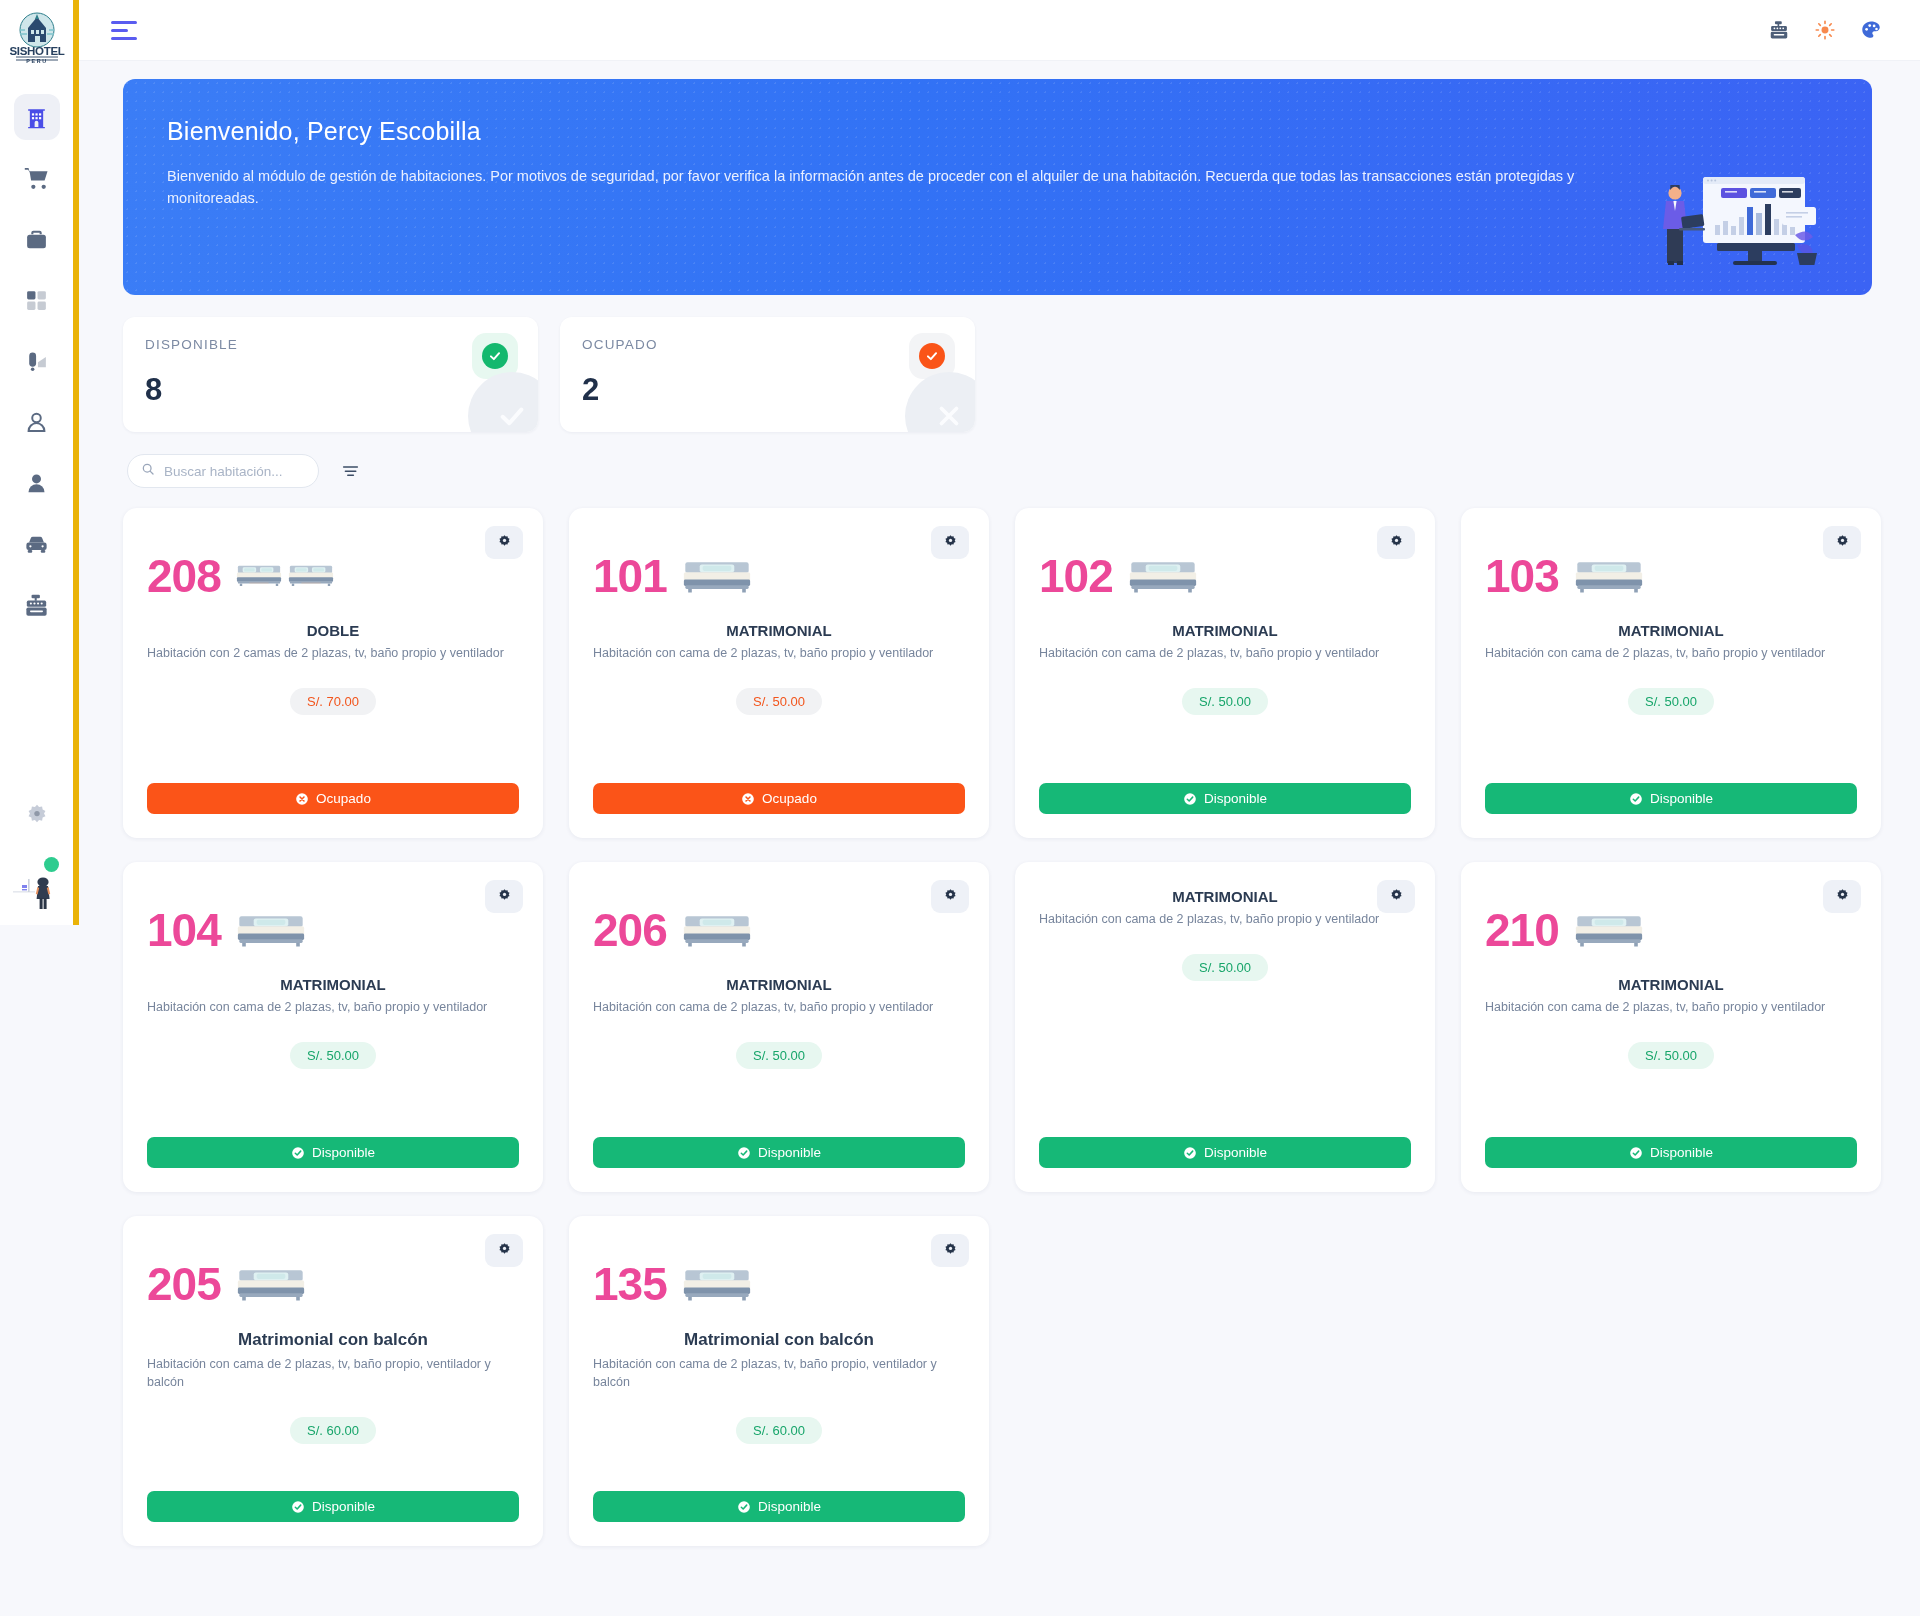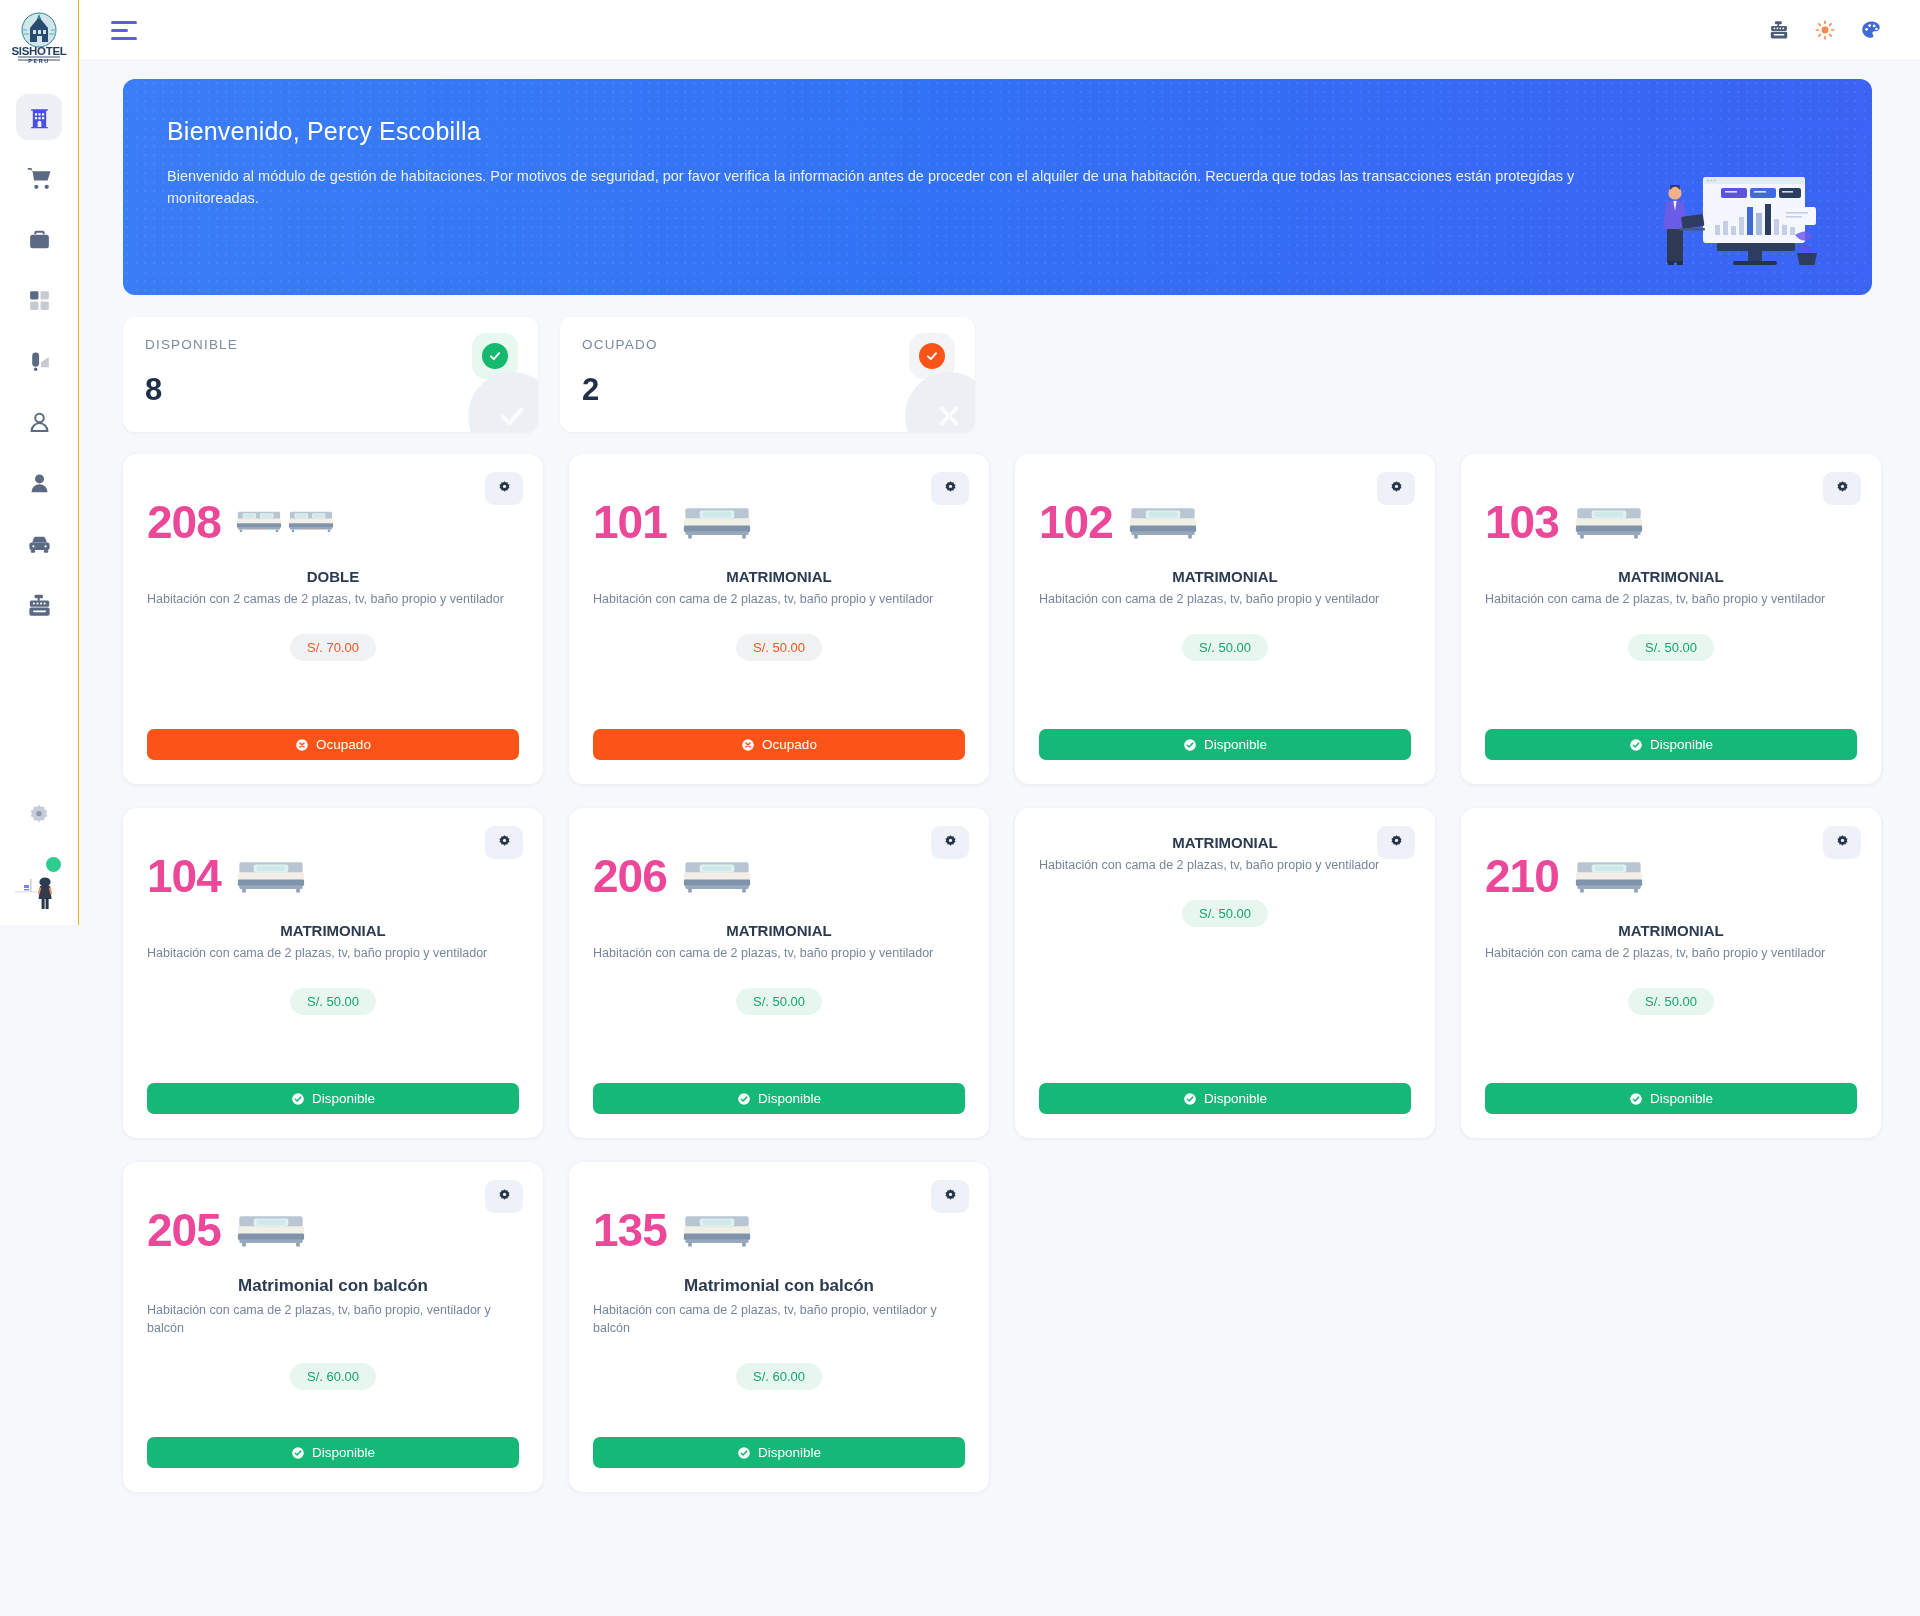--- a/index.html
+++ b/index.html
@@ -9,21 +9,21 @@
     background: #f7f8fc;
     font-family: "Liberation Sans", "DejaVu Sans", sans-serif;
     overflow: hidden;
   }
   .app { display: flex; width: 1920px; height: 1616px; }
 
   
   .sidebar {
     width: 79px; flex: 0 0 79px;
     background: #ffffff;
-    border-right: 1px solid #eab308;
+    border-right: 6px solid #eab308;
     display: flex; flex-direction: column; align-items: center;
     height: 925px;
     padding-top: 10px;
     position: relative;
   }
   .logo-wrap { width: 62px; height: 58px; margin-bottom: 26px; position: relative; }
   .logo-svg { display: block; }
   .nav-list { display: flex; flex-direction: column; align-items: center; gap: 0px; width: 100%; }
   .nav-item {
     width: 46px; height: 46px; margin-bottom: 15px;
@@ -454,20 +454,36 @@
           </div>
           <div class="stat-watermark">
             <svg width="30" height="30" viewBox="0 0 24 24" fill="none" stroke="#fbfcfe" stroke-width="3" stroke-linecap="round">
               <path d="M6 6 L18 18 M18 6 L6 18"></path>
             </svg>
           </div>
         </div>
 
       </section>
 
+      <section class="search-row">
+        <div class="search-box">
+          <span>
+            <svg width="14" height="14" viewBox="0 0 24 24" fill="none" stroke="#9aa6ba" stroke-width="2.2" stroke-linecap="round">
+              <circle cx="10.6" cy="10.6" r="6.6"></circle>
+                <path d="M15.6 15.6 L20.6 20.6"></path>
+            </svg>
+          </span>
+          <input type="text" value="" placeholder="Buscar habitación..." style="">
+        </div>
+        <div class="filter-btn">
+          <svg width="19" height="19" viewBox="0 0 24 24" fill="none" stroke="#3d4d66" stroke-width="2" stroke-linecap="round">
+            <path d="M3.4 6.4h17.2M5.6 11.6h13M8.6 16.8h7"></path>
+          </svg>
+        </div>
+      </section>
 
       <section class="grid">
           <div class="room-card">
             <button class="gear-btn">
               <span><svg width="15" height="15" viewBox="0 0 24 24" fill="currentColor">
                   <path d="M12 1.8l2 2.2 2.9-.5.5 2.9 2.7 1.2-1.3 2.6 1.3 2.6-2.7 1.2-.5 2.9-2.9-.5-2 2.2-2-2.2-2.9.5-.5-2.9-2.7-1.2 1.3-2.6-1.3-2.6 2.7-1.2.5-2.9 2.9.5z"></path>
                   <circle cx="12" cy="10.2" r="2.6" fill="#eef1f7"></circle>
                 </svg></span>
             </button>
             <div class="room-head">

